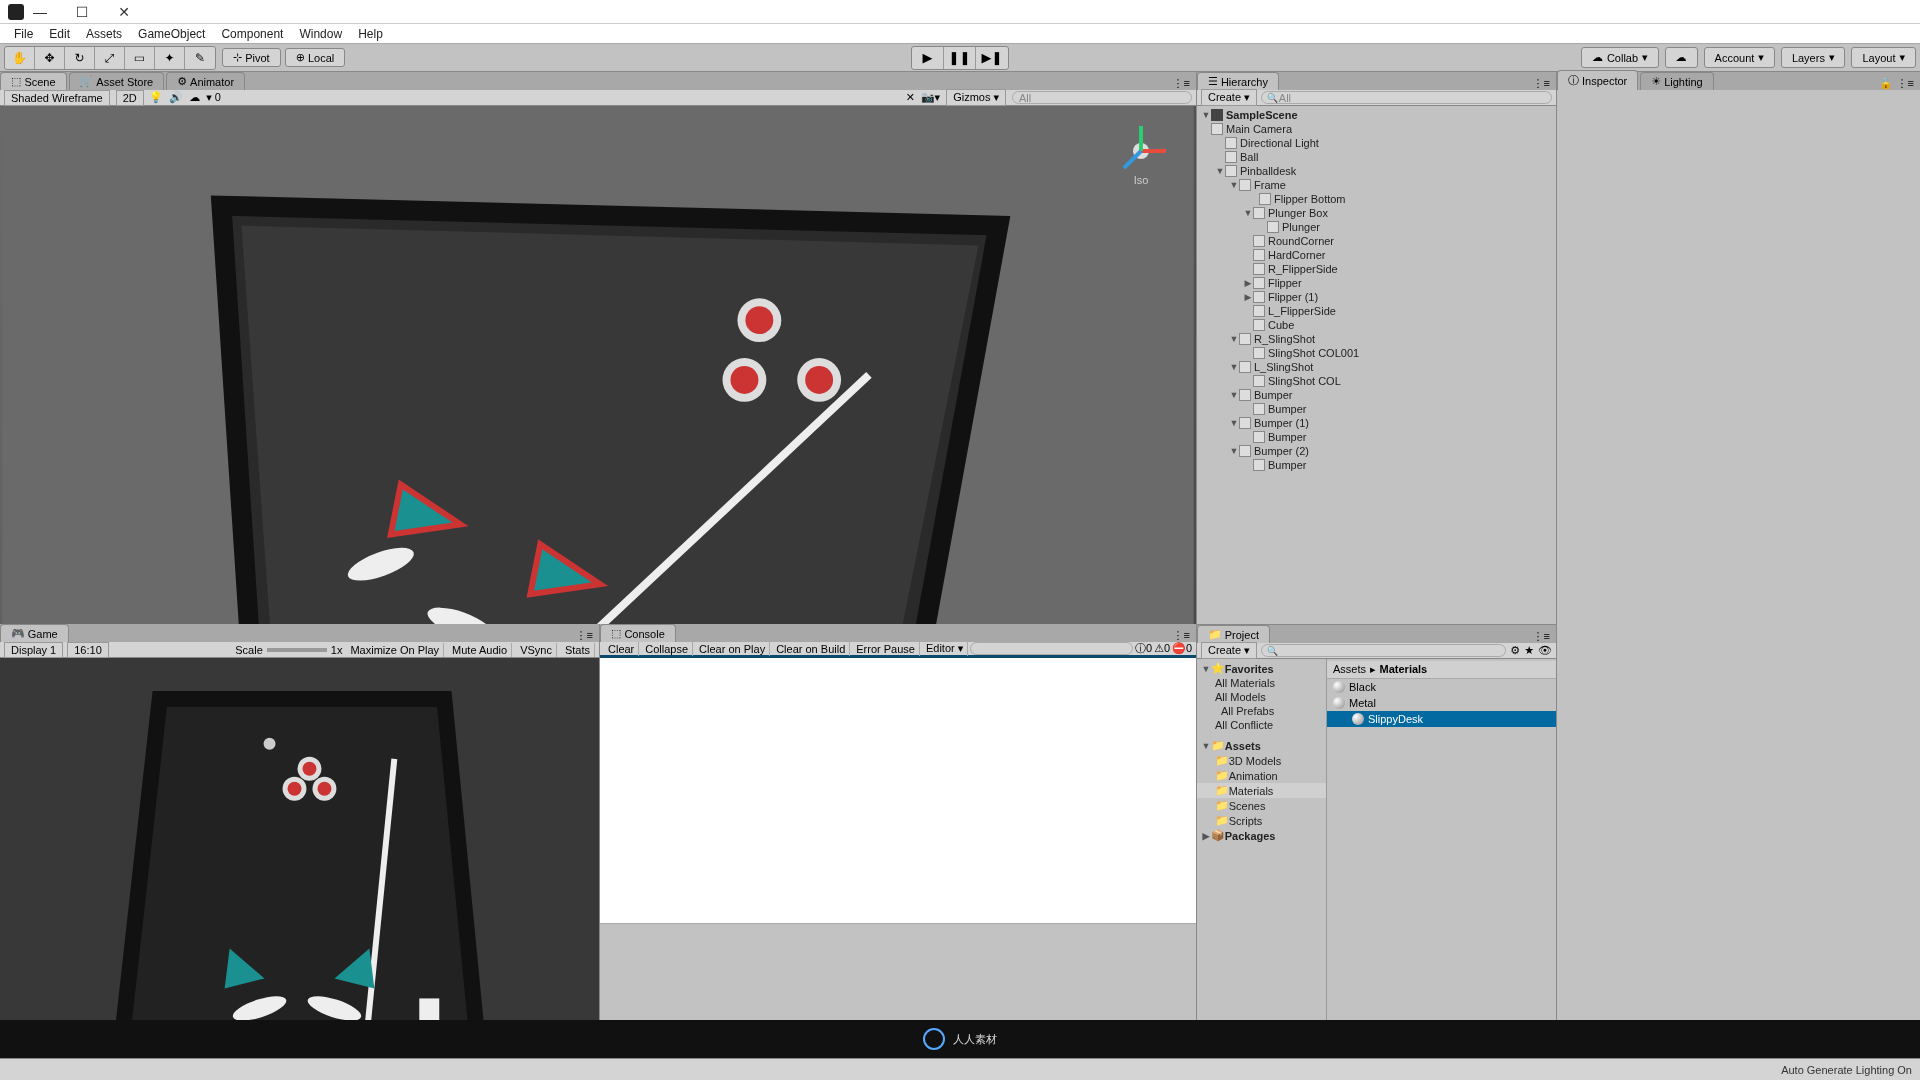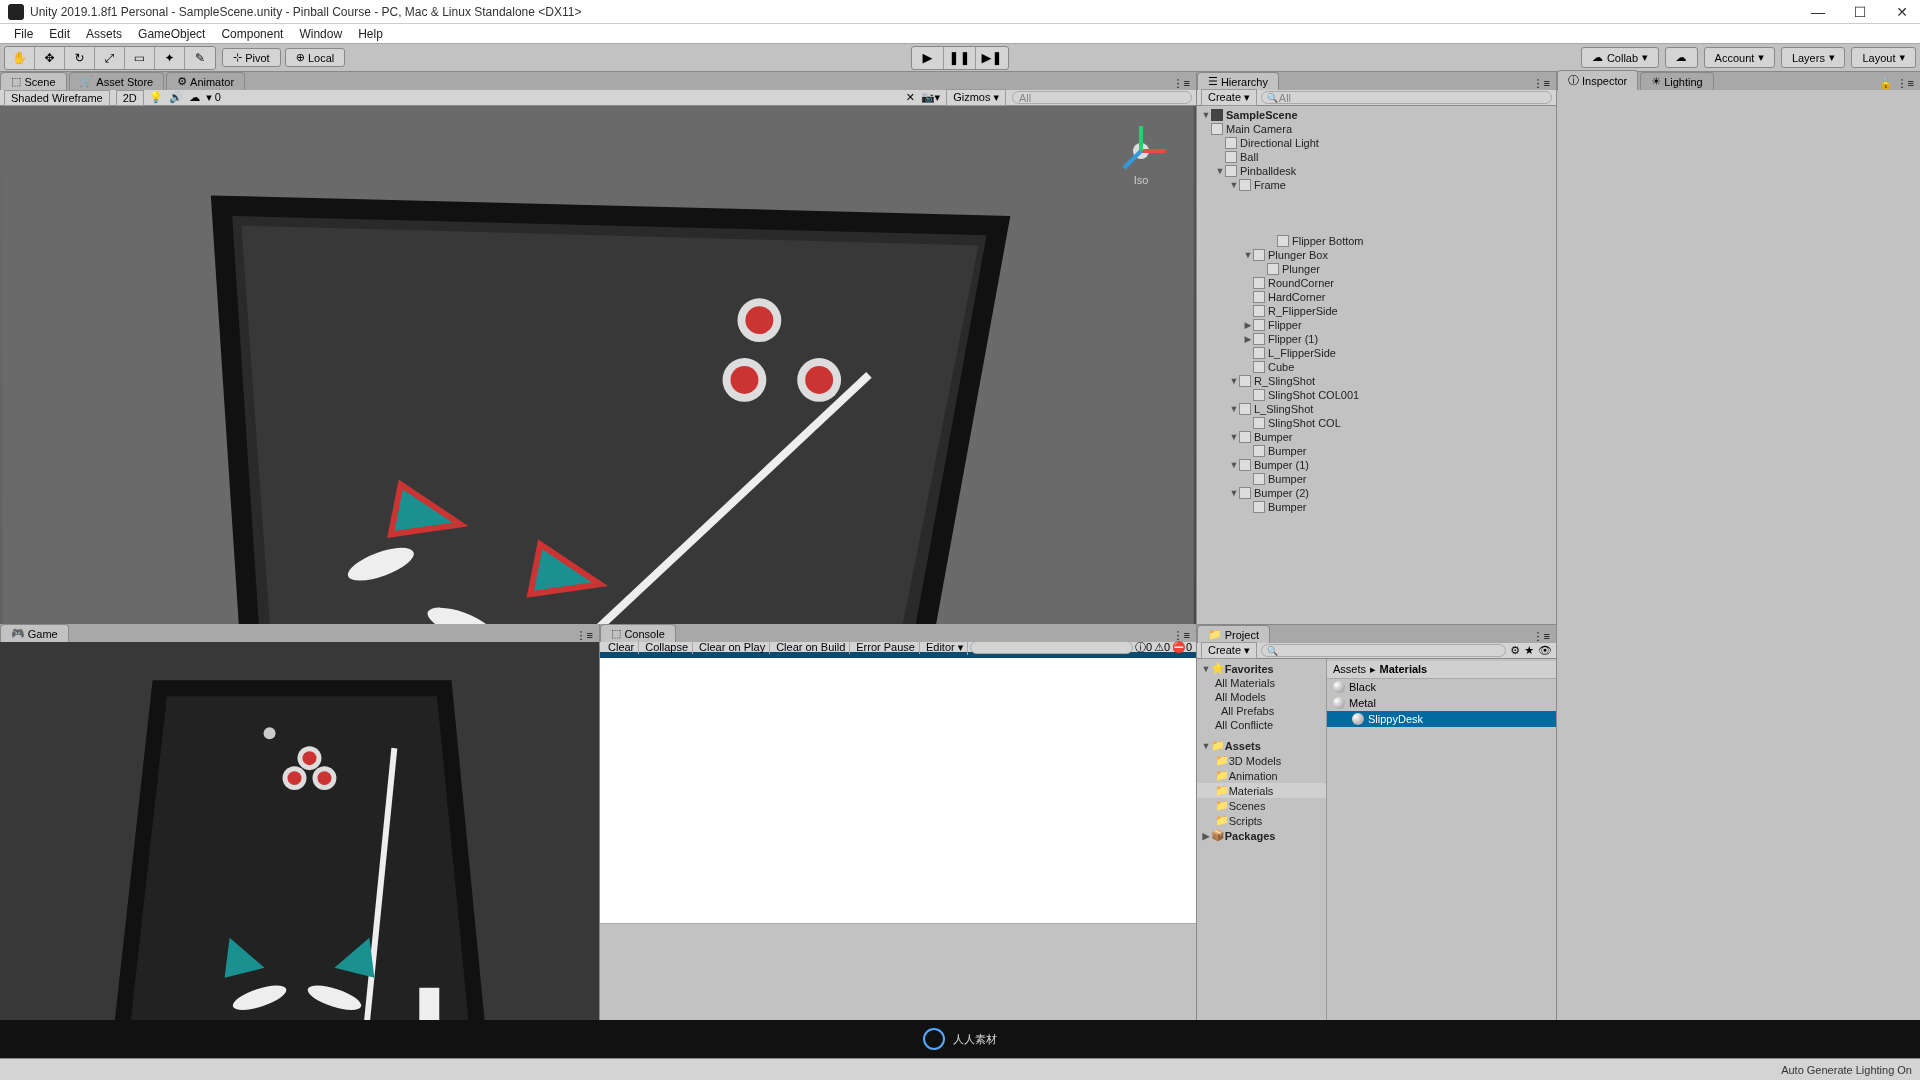--- a/index.html
+++ b/index.html
@@ -49,21 +49,21 @@
 .scene-view img, .scene-placeholder { width: 100%; height: 100%; object-fit: cover; }
 .scene-placeholder { background: linear-gradient(135deg, #6a6a6a, #4a4a4a); display: flex; align-items: center; justify-content: center; color: #999; }
 .gizmo { position: absolute; top: 10px; right: 20px; width: 70px; height: 70px; }
 
 
 .game-row { display: flex; height: 430px; }
 .game-col { width: 600px; display: flex; flex-direction: column; border-right: 1px solid #888; }
 .console-col { flex: 1; display: flex; flex-direction: column; }
 .game-toolbar { height: 16px; background: #d4d4d4; display: flex; align-items: center; padding: 0 4px; border-bottom: 1px solid #888; font-size: 10px; gap: 4px; }
 .game-view { flex: 1; background: #383838; position: relative; }
-.console-toolbar { height: 16px; background: #d4d4d4; display: flex; align-items: center; padding: 0 4px; border-bottom: 6px solid #0c4a6e; font-size: 10px; gap: 2px; }
+.console-toolbar { height: 16px; background: #d4d4d4; display: flex; align-items: center; padding: 0 4px; border-bottom: 3px solid #0c4a6e; font-size: 10px; gap: 2px; }
 .console-btn { padding: 1px 4px; cursor: pointer; border-right: 1px solid #aaa; }
 .console-body { flex: 1; background: #fff; border-bottom: 1px solid #aaa; }
 .console-detail { height: 130px; background: #c2c2c2; }
 
 
 .hier-toolbar { height: 16px; background: #d4d4d4; display: flex; align-items: center; padding: 0 4px; border-bottom: 1px solid #888; font-size: 10px; gap: 4px; }
 .search-box { flex: 1; height: 13px; border: 1px solid #aaa; border-radius: 7px; background: #d4d4d4; padding: 0 6px; font-size: 9px; color: #888; display: flex; align-items: center; }
 .hier-tree { flex: 1; background: #c2c2c2; overflow: auto; padding: 2px 0; }
 .tree-item { display: flex; align-items: center; padding: 1px 4px; cursor: pointer; font-size: 11px; color: #222; white-space: nowrap; }
 .tree-item.bold { font-weight: bold; }
@@ -89,21 +89,20 @@
 
 .bottom-brand { position: absolute; bottom: 22px; left: 0; right: 0; height: 38px; background: #111; display: flex; align-items: center; justify-content: center; color: #ddd; font-size: 18px; }
 
 .tree-item.sel { background: #d0d0d0; }
 </style>
 </head>
 <body>
 
 <div class="titlebar">
   <span class="unity-icon"></span>
-  <span class="title">Unity 2019.1.8f1 Personal - SampleScene.unity - Pinball Course - PC, Mac &amp; Linux Standalone &lt;DX11&gt;</span>
   <div class="winbtns">
     <span class="winbtn">—</span>
     <span class="winbtn">☐</span>
     <span class="winbtn">✕</span>
   </div>
 </div>
 
 <div class="menubar">
   <span class="menu-item">File</span>
   <span class="menu-item">Edit</span>
@@ -197,20 +196,32 @@
         <line x1="35" y1="35" x2="18" y2="52" stroke="#3498db" stroke-width="4"></line>
         <text x="35" y="68" font-size="9" fill="#ccc" text-anchor="middle">Iso</text>
       </svg>
     </div>
 
     <div class="game-row">
       <div class="game-col">
         <div class="tab-row">
           <span class="tab">🎮 <span>Game</span></span>
           <span class="tab-menu">⋮≡</span>
+        </div>
+        <div class="game-toolbar">
+          <span class="scene-dd">Display 1</span>
+          <span class="scene-dd">16:10</span>
+          <span style="flex:1"></span>
+          <span>Scale</span>
+          <span style="width:60px;height:4px;background:#999;display:inline-block"></span>
+          <span>1x</span>
+          <span class="console-btn">Maximize On Play</span>
+          <span class="console-btn">Mute Audio</span>
+          <span class="console-btn">VSync</span>
+          <span class="console-btn">Stats</span>
         </div>
         <div class="game-view">
           <svg width="100%" height="100%" viewBox="0 0 600 400">
             <rect width="600" height="400" fill="#383838"></rect>
             <polygon points="160,40 445,40 480,400 120,400" fill="#222" stroke="#111" stroke-width="16"></polygon>
             <circle cx="295" cy="130" r="12" fill="#ddd"></circle>
               <circle cx="295" cy="130" r="7" fill="#c33"></circle>
             <circle cx="325" cy="130" r="12" fill="#ddd"></circle>
               <circle cx="325" cy="130" r="7" fill="#c33"></circle>
             <circle cx="310" cy="110" r="12" fill="#ddd"></circle>
@@ -281,21 +292,21 @@
         <div class="tree-item" style="padding-left: 18px;">
           <span class="foldout">▼</span>
           <span style="width:12px;height:12px;border:1px solid #888;display:inline-block;margin-right:3px;background:#ddd"></span>
           <span>Pinballdesk</span>
         </div>
         <div class="tree-item" style="padding-left: 32px;">
           <span class="foldout">▼</span>
           <span style="width:12px;height:12px;border:1px solid #888;display:inline-block;margin-right:3px;background:#ddd"></span>
           <span>Frame</span>
         </div>
-        <div class="tree-item" style="padding-left: 70px; margin-top: 42px;">
+        <div class="tree-item" style="padding-left: 52px;">
           <span class="foldout"></span>
           <span style="width:12px;height:12px;border:1px solid #888;display:inline-block;margin-right:3px;background:#ddd"></span>
           <span>Flipper Bottom</span>
         </div>
         <div class="tree-item" style="padding-left: 46px;">
           <span class="foldout">▼</span>
           <span style="width:12px;height:12px;border:1px solid #888;display:inline-block;margin-right:3px;background:#ddd"></span>
           <span>Plunger Box</span>
         </div>
         <div class="tree-item" style="padding-left: 60px;">

